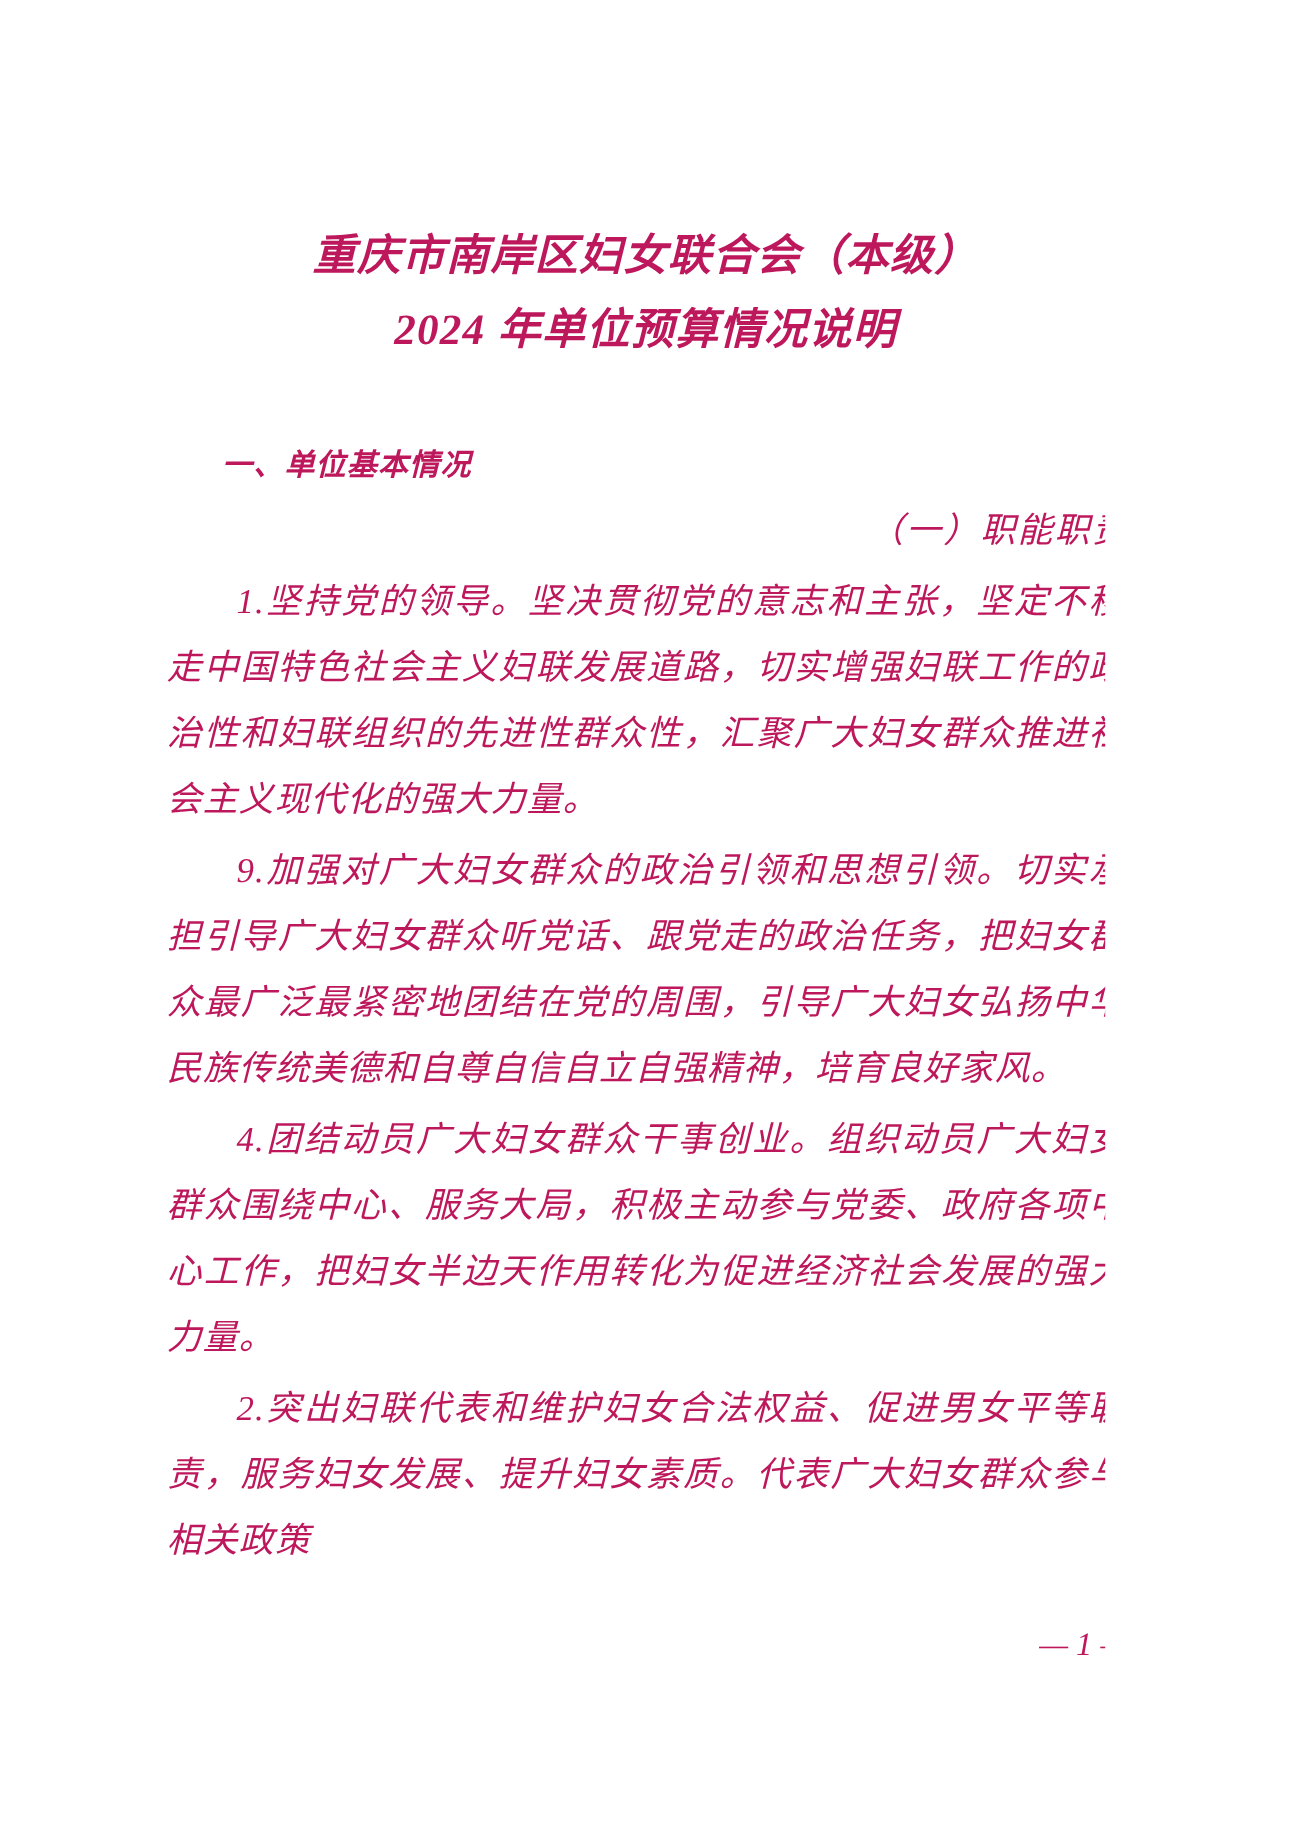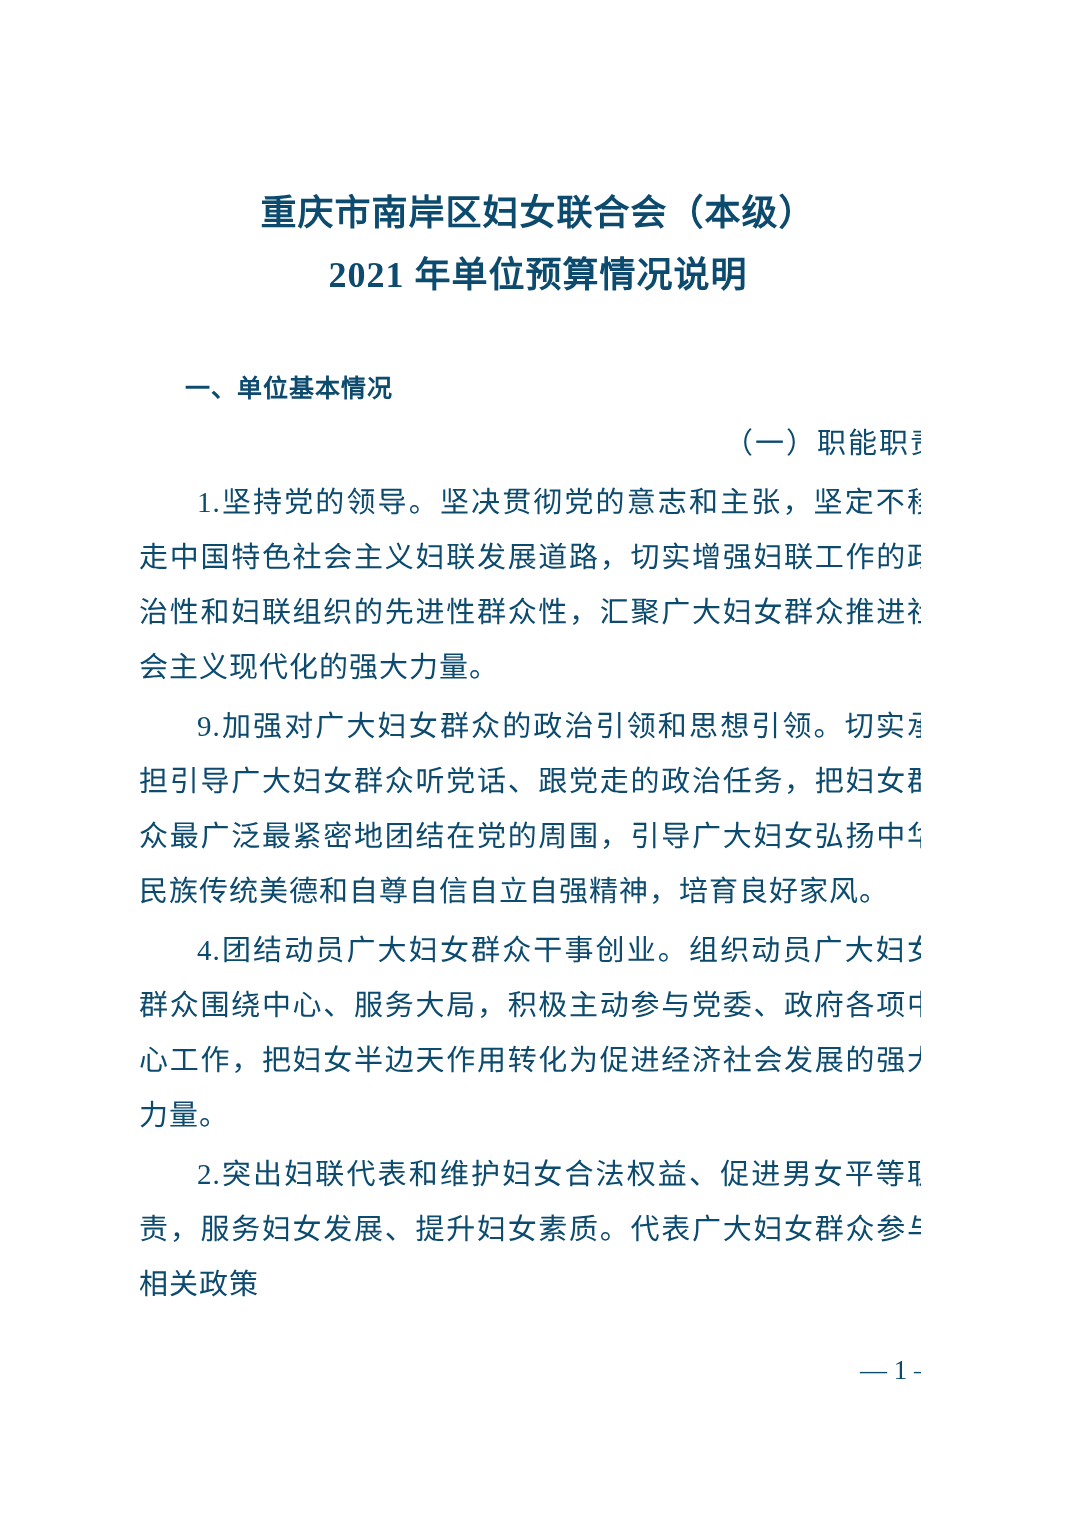--- a/index.html
+++ b/index.html
@@ -5,24 +5,25 @@
   html, body {
     margin: 0;
     padding: 0;
     background: #ffffff;
   }
   .page {
     position: relative;
     width: 921px;
     height: 1520px;
     background: #ffffff;
-    color: #0c4a6e;
+    color: #be185d;
     font-family: "Liberation Serif", serif;
     box-sizing: border-box;
     overflow: hidden;
+    font-style: italic;
   }
   .content {
     position: absolute;
     left: 135px;
     top: 0;
     width: 806px;
   }
   .doc-title {
     padding-top: 182px;
     text-align: center;
@@ -75,21 +76,21 @@
   }
 </style>
 </head>
 <body>
 
 <div class="page">
   <div class="content">
 
     <div class="doc-title">
       <div class="title-line">重庆市南岸区妇女联合会（本级）</div>
-      <div class="title-line">2021 年单位预算情况说明</div>
+      <div class="title-line">2024 年单位预算情况说明</div>
     </div>
 
     <div class="section-heading">一、单位基本情况</div>
 
     <div class="subsection-heading">（一）职能职责</div>
 
     <p class="body-paragraph">1.坚持党的领导。坚决贯彻党的意志和主张，坚定不移走中国特色社会主义妇联发展道路，切实增强妇联工作的政治性和妇联组织的先进性群众性，汇聚广大妇女群众推进社会主义现代化的强大力量。</p>
 
     <p class="body-paragraph">9.加强对广大妇女群众的政治引领和思想引领。切实承担引导广大妇女群众听党话、跟党走的政治任务，把妇女群众最广泛最紧密地团结在党的周围，引导广大妇女弘扬中华民族传统美德和自尊自信自立自强精神，培育良好家风。</p>
 

